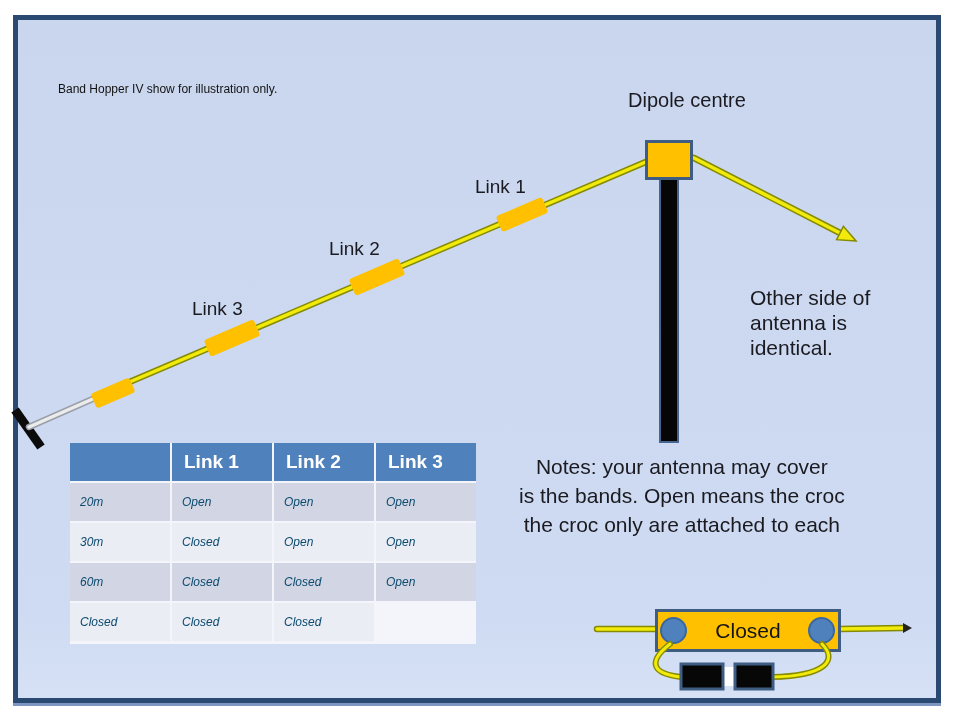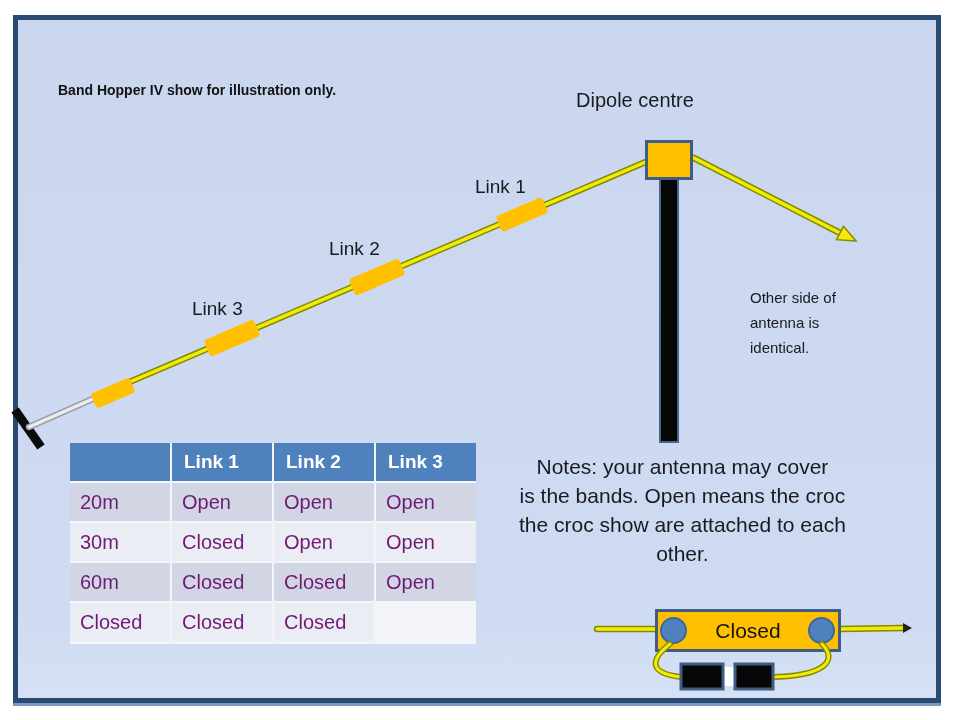--- a/index.html
+++ b/index.html
@@ -59,40 +59,40 @@
   .croc-circle {
     position:absolute; width:27px; height:27px; border-radius:50%;
     box-sizing:border-box; background:var(--croc-clip-blue,#4f81bd);
     border:2px solid #3a679e;
   }
   #croc-left  { left:660px; top:617px; }
   #croc-right { left:808px; top:617px; }
 
   
   .txt { position:absolute; color:#1a1a20; }
-  #title { left:58px; top:82px; font-size:14px; font-weight:bold; color:#121212; }
-  #dipole-label { left:576px; top:89px; font-size:20px; }
+  #title { left:58px; top:82px; font-size:12px; font-weight:normal; color:#121212; }
+  #dipole-label { left:628px; top:89px; font-size:20px; }
   #link1-label { left:475px; top:176px; font-size:19px; }
   #link2-label { left:329px; top:238px; font-size:19px; }
   #link3-label { left:192px; top:298px; font-size:19px; }
-  #other-side { left:750px; top:285px; font-size:15px; line-height:25px; }
+  #other-side { left:750px; top:285px; font-size:21px; line-height:25px; }
   #notes { left:519px; top:452px; font-size:21px; line-height:29px;text-align:center; }
 
   
   .band-table {
     position:absolute; left:70px; top:443px;
     display:grid; grid-template-columns:100px 100px 100px 100px;
     grid-auto-rows:38px; gap:2px;
     background:#f3f5fa; padding-bottom:3px;
   }
   .band-table .th {
     background:var(--table-header-blue,#4f81bd); color:#ffffff;
     font-weight:bold; font-size:19px; line-height:38px; padding-left:12px;
   }
-  .band-table .cell { font-size:20px; color:#701a75; line-height:38px; padding-left:10px; }
+  .band-table .cell { font-size:12px; color:#0c4a6e; line-height:38px; padding-left:10px;font-style:italic; }
   .r-dark  { background:var(--table-row-dark,#d2d6e4); }
   .r-light { background:var(--table-row-light,#ebedf5); }
 </style>
 </head>
 <body>
 
 <div class="page">
 
   <div class="slide"></div>
 
@@ -146,22 +146,21 @@
 
   <div class="txt" id="other-side">
     <div>Other side of</div>
     <div>antenna is</div>
     <div>identical.</div>
   </div>
 
   <div class="txt" id="notes">
     <div>Notes: your antenna may cover</div>
     <div>is the bands. Open means the croc</div>
-    <div>the croc show are attached to each</div>
-    <div>other.</div>
+    <div>the croc only are attached to each</div>
   </div>
 
   <div class="band-table">
     <div class="th"></div>
     <div class="th">Link 1</div>
     <div class="th">Link 2</div>
     <div class="th">Link 3</div>
 
     <div class="cell r-dark">20m</div>
     <div class="cell r-dark">Open</div>

